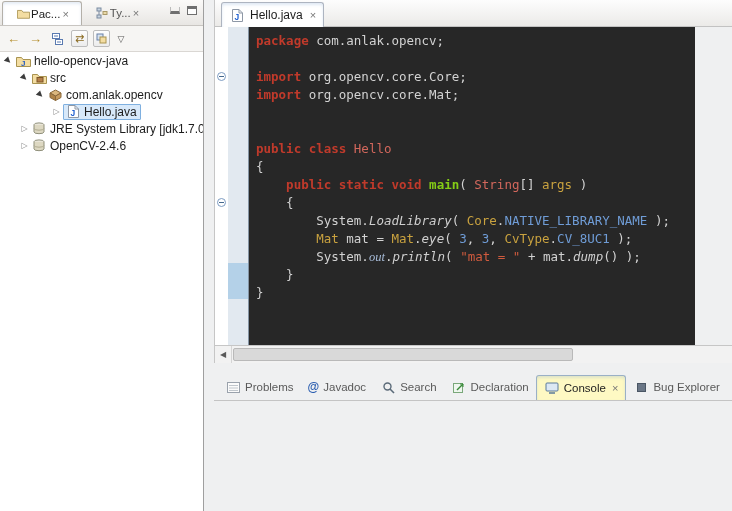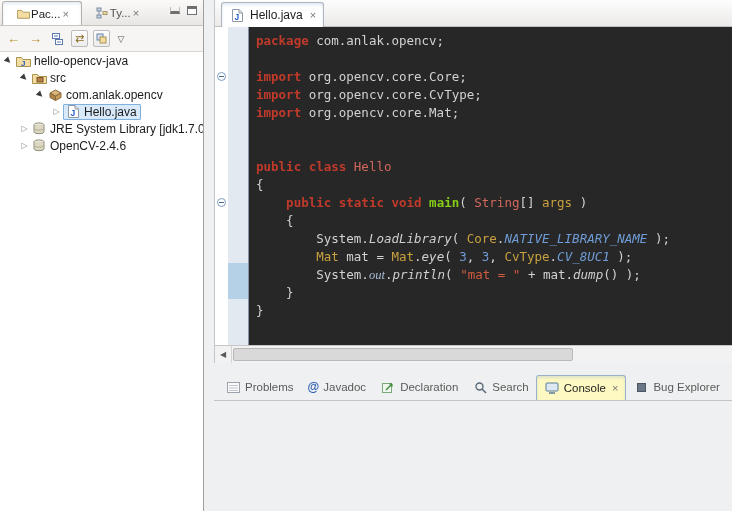--- a/index.html
+++ b/index.html
@@ -28,34 +28,34 @@
   .expander.exp { transform:rotate(45deg); color:#3c3c3c; }
   .expander.col { color:#8a8a8a; }
   .ticon { display:inline-flex; align-items:center; justify-content:center; width:16px; flex-shrink:0; }
   .tlabel { padding-left:3px; }
   .sel-box { display:inline-flex; align-items:center; height:16px; padding:0 3px 0 1px; background:var(--tree_selection_fill,#d8e9fa); border:1px solid var(--tree_selection_border,#7fb0e0); border-radius:1px; }
 
   
   .editor-panel { position:absolute; left:214px; top:0; width:518px; height:363px; border-left:1px solid #c6c6c6; }
   .ed-tabbar { height:27px; background:linear-gradient(#fdfdfd,#ebeae8); border-bottom:1px solid #c2c2c2; position:relative; }
   .ed-tab { position:absolute; left:6px; top:2px; height:25px; display:flex; align-items:center; gap:5px; padding:0 7px; background:#fff; border:1px solid #adb4c0; border-bottom:none; border-radius:3px 3px 0 0; font-size:12px; color:#1d1d1d; box-shadow:inset 0 2px 3px rgba(150,180,215,.3); }
-  .editor-body { position:absolute; top:27px; left:0; width:518px; height:318px; display:flex; }
+  .editor-body { position:absolute; top:27px; left:0; width:480px; height:318px; display:flex; }
   .annotation-ruler { width:13px; background:#ffffff; position:relative; flex-shrink:0; }
   .fold-marker { position:absolute; left:2px; width:9px; height:9px; border:1px solid #7d9cc2; border-radius:50%; background:#fff; }
   .fold-marker::after { content:""; position:absolute; left:1px; top:3px; width:5px; height:1px; background:#44688e; }
   .gutter { width:21px; background:#e2e9f0; border-right:1px solid #8494a4; position:relative; flex-shrink:0; }
   .range-indicator { position:absolute; left:0; right:0; top:236px; height:36px; background:var(--range_indicator_blue,#b4d1e8); }
   .code-area { flex:1; background:var(--editor_bg,#272727); color:var(--editor_text,#d2d2d2); font-family:"DejaVu Sans Mono","Liberation Mono",monospace; font-size:12.5px; line-height:18px; padding:5px 0 0 7px; overflow:hidden; }
   .code-line { white-space:pre; height:18px; }
   .tk-pl   { color:var(--editor_text,#d2d2d2); }
   .tk-kw   { color:var(--keyword_red,#c03a2b); font-weight:bold; }
   .tk-cls  { color:var(--name_red,#d2675c); }
   .tk-typ  { color:var(--type_gold,#c9a23f); }
   .tk-num  { color:var(--literal_blue,#6f9cd6); }
-  .tk-const{ color:var(--literal_blue,#6f9cd6); font-style:italic; }
+  .tk-const{ color:var(--literal_blue,#6f9cd6); }
   .tk-str  { color:var(--string_orange,#d05b3e); }
   .tk-meth { font-style:italic; color:#cfcfcf; }
   .tk-fld  { font-style:italic; color:#a8bcd8;font-family:Liberation Serif, serif; }
   .tk-decl { font-weight:bold; color:#84cc16; }
   .hscroll { position:absolute; left:0; top:345px; width:518px; height:18px; background:#f2f2f2; border-top:1px solid #c6c6c6; }
   .hs-arrow { position:absolute; left:0; top:0; width:17px; height:17px; border-right:1px solid #d5d5d5; display:flex; align-items:center; justify-content:center; font-size:8px; color:#5a5a5a; background:#f2f2f2; }
   .hs-thumb { position:absolute; left:18px; top:2px; width:340px; height:13px; background:#d9d9d9; border:1px solid #b9b9b9; border-radius:2px; }
 
   
   .bottom-panel { position:absolute; left:214px; top:374px; width:518px; height:137px; }
@@ -209,21 +209,20 @@
           <div class="fold-marker" style="top: 171px;"></div>
         </div>
       <div class="gutter">
         <div class="range-indicator"></div>
       </div>
       <div class="code-area">
         <div>
             <div class="code-line"><span class="tk-kw">package</span><span class="tk-pl"> com.anlak.opencv;</span></div>
             <div class="code-line">&nbsp;</div>
             <div class="code-line"><span class="tk-kw">import</span><span class="tk-pl"> org.opencv.core.Core;</span></div>
-            <div class="code-line"><span class="tk-kw">import</span><span class="tk-pl"> org.opencv.core.CvType;</span></div>
             <div class="code-line"><span class="tk-kw">import</span><span class="tk-pl"> org.opencv.core.Mat;</span></div>
             <div class="code-line">&nbsp;</div>
             <div class="code-line">&nbsp;</div>
             <div class="code-line"><span class="tk-kw">public class </span><span class="tk-cls">Hello</span></div>
             <div class="code-line"><span class="tk-pl">{</span></div>
             <div class="code-line"><span class="tk-pl">    </span><span class="tk-kw">public static void </span><span class="tk-decl">main</span><span class="tk-pl">( </span><span class="tk-cls">String</span><span class="tk-pl">[] </span><span class="tk-typ">args</span><span class="tk-pl"> )</span></div>
             <div class="code-line"><span class="tk-pl">    {</span></div>
             <div class="code-line"><span class="tk-pl">        System.</span><span class="tk-meth">LoadLibrary</span><span class="tk-pl">( </span><span class="tk-typ">Core</span><span class="tk-pl">.</span><span class="tk-const">NATIVE_LIBRARY_NAME</span><span class="tk-pl"> );</span></div>
             <div class="code-line"><span class="tk-pl">        </span><span class="tk-typ">Mat</span><span class="tk-pl"> mat = </span><span class="tk-typ">Mat</span><span class="tk-pl">.</span><span class="tk-meth">eye</span><span class="tk-pl">( </span><span class="tk-num">3</span><span class="tk-pl">, </span><span class="tk-num">3</span><span class="tk-pl">, </span><span class="tk-typ">CvType</span><span class="tk-pl">.</span><span class="tk-const">CV_8UC1</span><span class="tk-pl"> );</span></div>
             <div class="code-line"><span class="tk-pl">        System.</span><span class="tk-fld">out</span><span class="tk-pl">.</span><span class="tk-meth">println</span><span class="tk-pl">( </span><span class="tk-str">"mat = "</span><span class="tk-pl"> + mat.</span><span class="tk-meth">dump</span><span class="tk-pl">() );</span></div>
@@ -250,37 +249,37 @@
             </svg>
         </span>
         <span>Problems</span>
       </div>
       <div class="bt-tab">
         <span class="at-glyph">@</span>
         <span>Javadoc</span>
       </div>
       <div class="bt-tab">
         <span class="ticon">
+          <svg width="13" height="13" viewBox="0 0 13 13">
+              <circle cx="5.5" cy="5.5" r="3.5" fill="none" stroke="#5a6a78" stroke-width="1.4"></circle>
+              <line x1="8" y1="8" x2="12" y2="12" stroke="#5a6a78" stroke-width="1.6"></line>
+            </svg>
+        </span>
+        <span>Search</span>
+      </div>
+      <div class="bt-tab">
+        <span class="ticon">
           <svg width="12" height="12" viewBox="0 0 12 12">
               <rect x="0.5" y="2.5" width="9" height="9" fill="#eef6ee" stroke="#7aa87a"></rect>
               <path d="M4 9 L10 3" stroke="#3a8a3a" stroke-width="1.5" fill="none"></path>
               <path d="M7 3 h3 v3" stroke="#3a8a3a" fill="none"></path>
             </svg>
         </span>
         <span>Declaration</span>
       </div>
-      <div class="bt-tab">
-        <span class="ticon">
-          <svg width="13" height="13" viewBox="0 0 13 13">
-              <circle cx="5.5" cy="5.5" r="3.5" fill="none" stroke="#5a6a78" stroke-width="1.4"></circle>
-              <line x1="8" y1="8" x2="12" y2="12" stroke="#5a6a78" stroke-width="1.6"></line>
-            </svg>
-        </span>
-        <span>Search</span>
-      </div>
       <div class="bt-tab selected">
         <span class="ticon">
           <svg width="14" height="12" viewBox="0 0 14 12">
               <rect x="1" y="1" width="12" height="8" rx="1" fill="#dce8f4" stroke="#5a7a9a"></rect>
               <line x1="4" y1="11" x2="10" y2="11" stroke="#5a7a9a" stroke-width="1.5"></line>
             </svg>
         </span>
         <span>Console</span>
         <span class="tab-close">×</span>
       </div>

